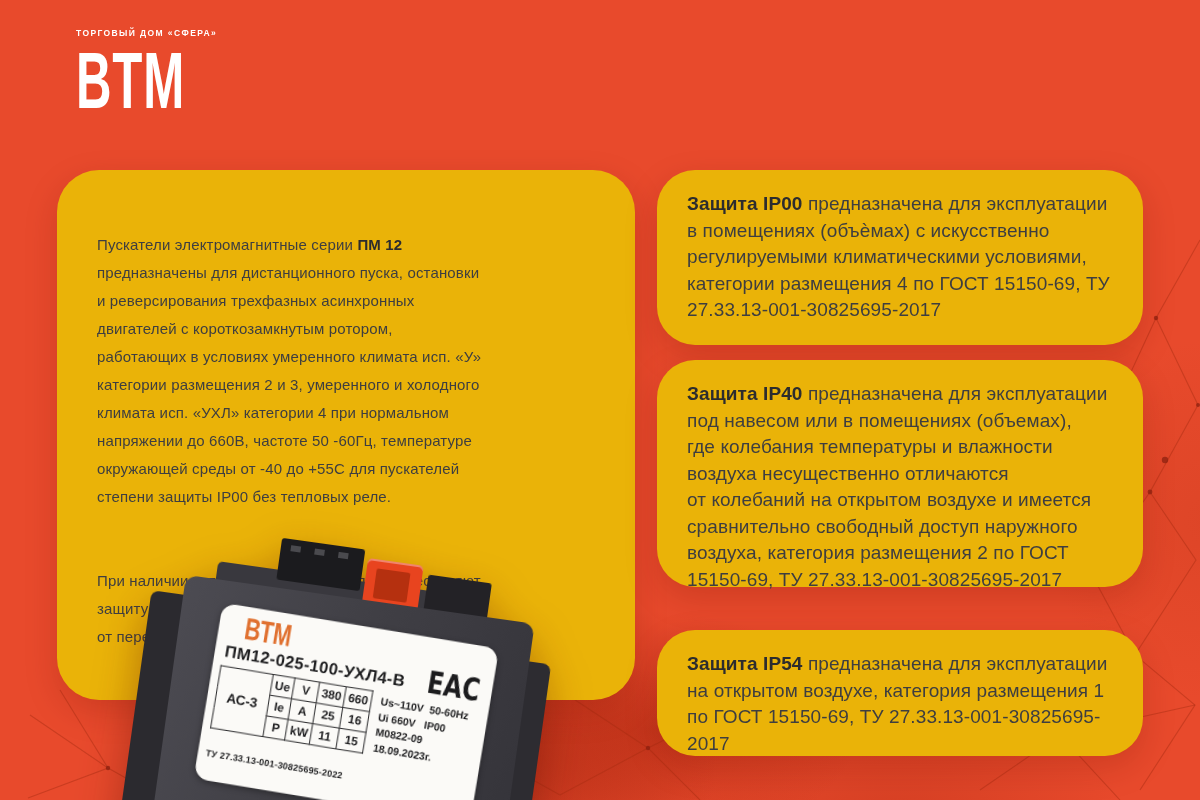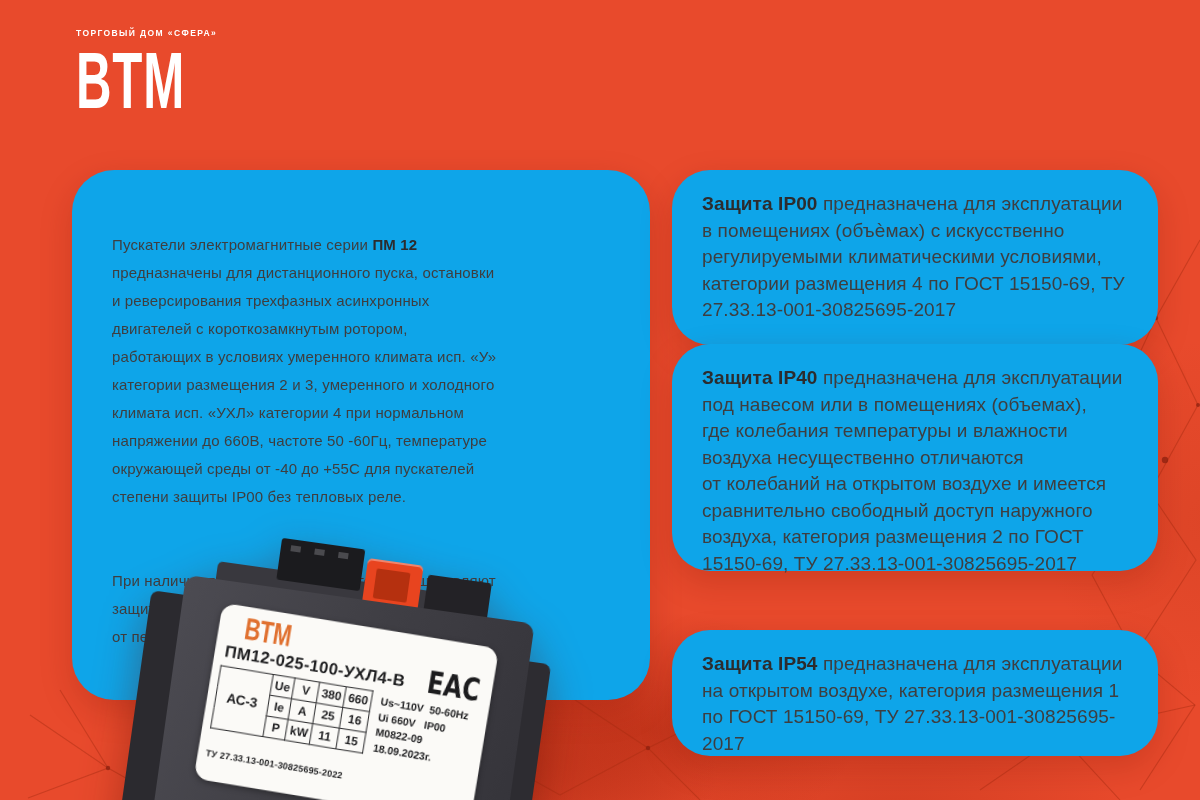--- a/index.html
+++ b/index.html
@@ -24,33 +24,33 @@
   .logo{position:absolute; left:76px; top:28px; color:#FFFFFF;}
   .logo-tagline{font-size:8.5px; font-weight:700; letter-spacing:1.4px; white-space:nowrap; }
   .logo-word{display:flex; margin-top:4px; transform:scale(.82,1.34); transform-origin:top left;}
   .logo-word span{font-size:60px; font-weight:700; line-height:.95; letter-spacing:1px; display:inline-block;}
   .logo-word .l1{clip-path:polygon(0 0,100% 0,100% 91%,0 100%);}
   .logo-word .l2{clip-path:polygon(0 0,100% 0,100% 99%,0 90%);}
   .logo-word .l3{clip-path:polygon(0 0,100% 0,100% 100%,0 91%);}
 
   
   .card{
-    position:absolute; background:#0ea5e9; border-radius:38px;
-    color:#3E3E40; box-shadow:0 12px 32px rgba(120,20,5,.22);margin-left:15px;
+    position:absolute; background:#eab308; border-radius:38px;
+    color:#3E3E40; box-shadow:0 12px 32px rgba(120,20,5,.22);
   }
   .card-main{left:57px; top:170px; width:578px; height:530px; border-radius:42px;}
   .card-main .inner{padding:33px 40px 0 40px; font-size:15px; line-height:28px; letter-spacing:.15px; white-space:pre-line;}
   .card-main p{margin:0;}
   .card-main p + p{margin-top:28px;}
   .b{font-weight:700; color:#2C2C2E;}
 
   .card-ip{left:657px; width:486px;}
   .card-ip .inner{padding:21px 30px 0 30px; font-size:19px; line-height:26.5px; letter-spacing:.1px; white-space:pre-line;}
   .card-ip00{top:170px; height:175px;}
-  .card-ip40{top:344px; height:227px;}
+  .card-ip40{top:360px; height:227px;}
   .card-ip54{top:630px; height:126px;}
 
   
   .device{
     position:absolute; left:135px; top:540px; width:430px; height:330px;
     transform:rotate(8deg); transform-origin:210px 140px;
     filter:drop-shadow(0 16px 22px rgba(90,12,0,.40));
   }
   .dev-left-flange{position:absolute; left:6px; top:78px; width:40px; height:252px; background:#2B2A2F; border-radius:8px;}
   .dev-right-flange{position:absolute; left:378px; top:96px; width:34px; height:230px; background:#2D2C31; border-radius:8px;}

